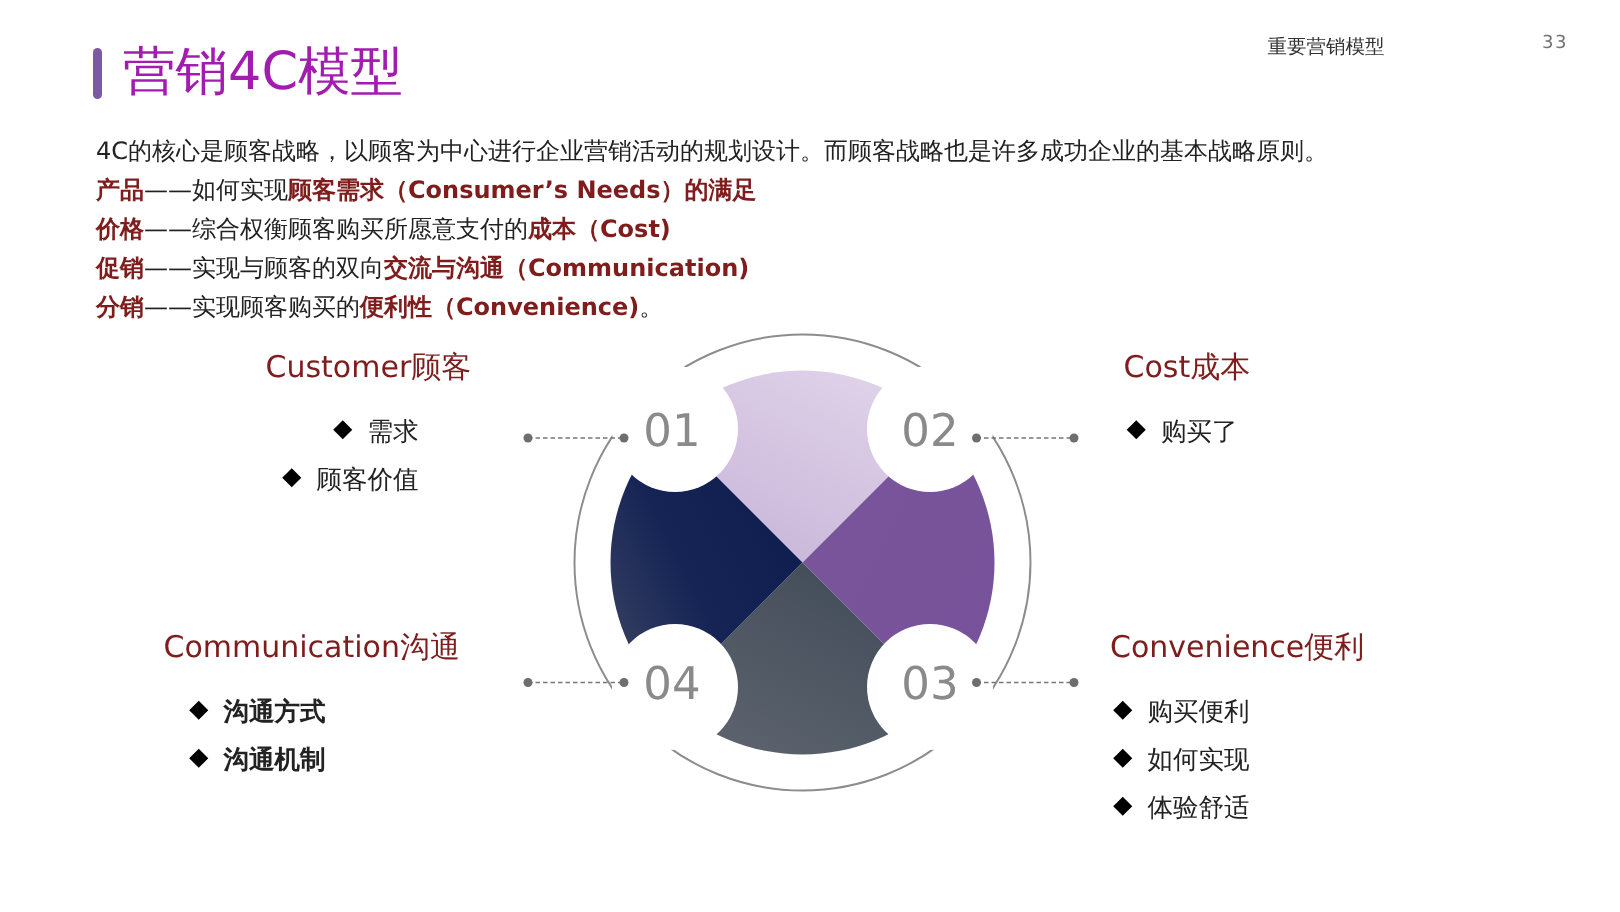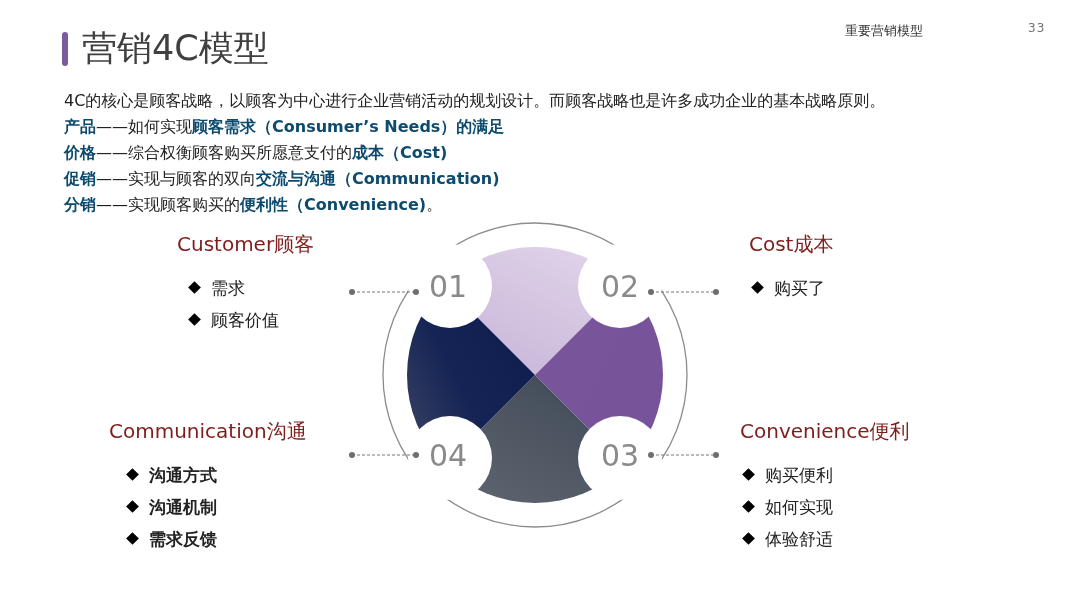--- a/index.html
+++ b/index.html
@@ -1,24 +1,24 @@
 <!DOCTYPE html>
 <html><head>
 <meta charset="utf-8">
 <style>
   html, body { margin:0; padding:0; background:#ffffff; }
   body { width:1080px; height:608px; position:relative; overflow:hidden;
          font-family: "DejaVu Sans", "Liberation Sans", sans-serif; color:#1a1a1a; }
   .title-bar { position:absolute; left:62px; top:32px; width:6px; height:34px; border-radius:3px; background:#7b5aa0; }
-  .title { position:absolute; left:82px; top:24px; font-size:35px; line-height:48px; color:#404040; letter-spacing:0px; }
+  .title { position:absolute; left:82px; top:24px; font-size:35px; line-height:48px; color:#a21caf; letter-spacing:0px; }
   .hdr-label { position:absolute; left:845px; top:22px; font-size:13px; color:#333; }
   .page-no { position:absolute; left:1028px; top:21px; font-size:12px; color:#737373; letter-spacing:1px; }
   .intro { position:absolute; left:64px; top:88px; font-size:16px; line-height:26px; color:#222; }
   .intro .line { white-space:nowrap; }
-  .intro b { font-weight:bold; color:#0c4a6e;margin-top:43px; }
+  .intro b { font-weight:bold; color:#7f1d1d;margin-top:43px; }
   .diagram { position:absolute; left:0; top:0; width:1080px; height:608px; }
   .sec-title { position:absolute; font-size:20px; color:#7f1d1d; white-space:nowrap;text-align:right; }
   .bullets { position:absolute; font-size:17px; line-height:32px; color:#222; }
   .bullets .item { white-space:nowrap; }
   .diamond { display:inline-block; width:9px; height:9px; background:#000; transform:rotate(45deg); margin-right:12px; position:relative; top:-2px; }
   .num { font-family:"DejaVu Sans", sans-serif; font-size:30px; fill:#8a8a8a; }
 </style>
 </head>
 <body>
 
@@ -90,35 +90,34 @@
     <circle cx="651" cy="292" r="3"></circle>
     <circle cx="716" cy="292" r="3"></circle>
     <circle cx="651" cy="455" r="3"></circle>
     <circle cx="716" cy="455" r="3"></circle>
     <circle cx="352" cy="455" r="3"></circle>
     <circle cx="416" cy="455" r="3"></circle>
   </g>
 </svg>
 
 <div class="sec-title" style="left:177px; top:231px;">Customer顾客</div>
-<div class="bullets" style="left:190px; top:272px;">
+<div class="bullets" style="left:190px; top:272px;text-align:right;">
   <div class="item"><span class="diamond"></span><span>需求</span></div>
   <div class="item"><span class="diamond"></span><span>顾客价值</span></div>
 </div>
 
 <div class="sec-title" style="left:749px; top:231px;">Cost成本</div>
 <div class="bullets" style="left:753px; top:272px;">
   <div class="item"><span class="diamond"></span><span>购买了</span></div>
 </div>
 
 <div class="sec-title" style="left:740px; top:418px;">Convenience便利</div>
 <div class="bullets" style="left:744px; top:459px;">
   <div class="item"><span class="diamond"></span><span>购买便利</span></div>
   <div class="item"><span class="diamond"></span><span>如何实现</span></div>
   <div class="item"><span class="diamond"></span><span>体验舒适</span></div>
 </div>
 
 <div class="sec-title" style="left:109px; top:418px;">Communication沟通</div>
 <div class="bullets" style="left:128px; top:459px;font-weight:bold;">
   <div class="item"><span class="diamond"></span><span>沟通方式</span></div>
   <div class="item"><span class="diamond"></span><span>沟通机制</span></div>
-  <div class="item"><span class="diamond"></span><span>需求反馈</span></div>
 </div>
 
 </body></html>

